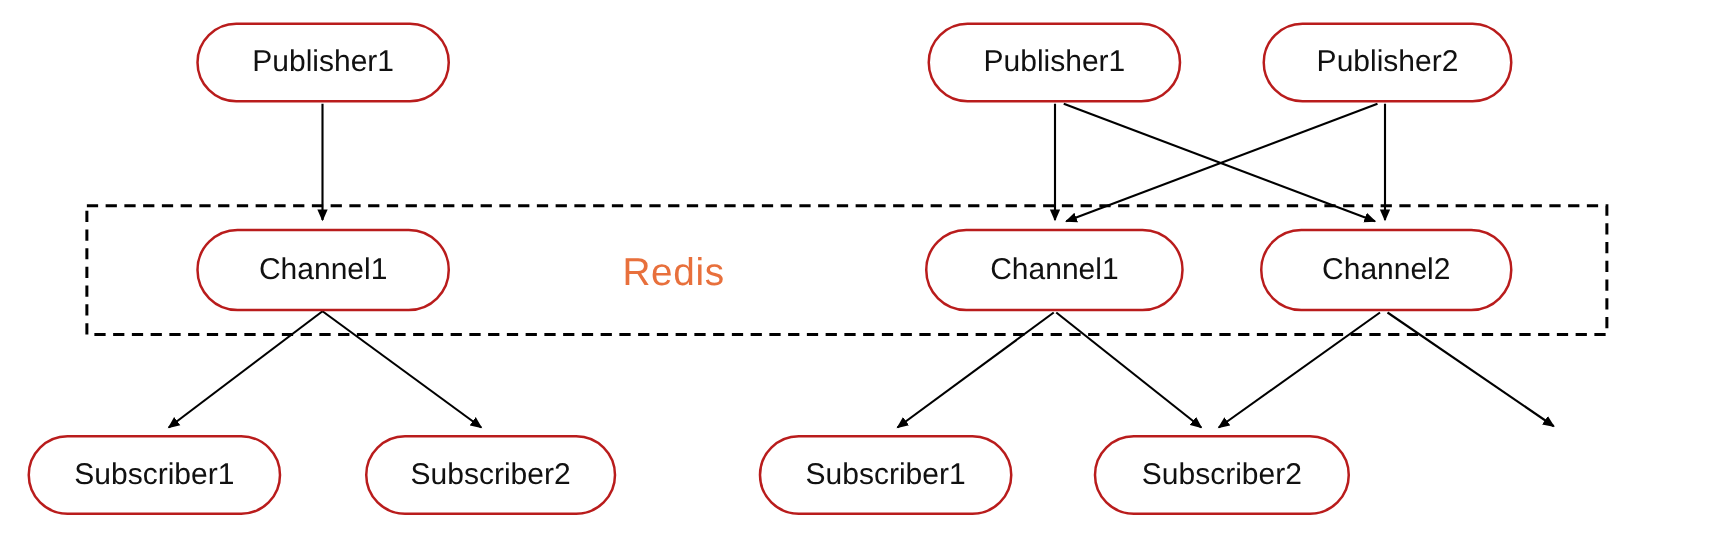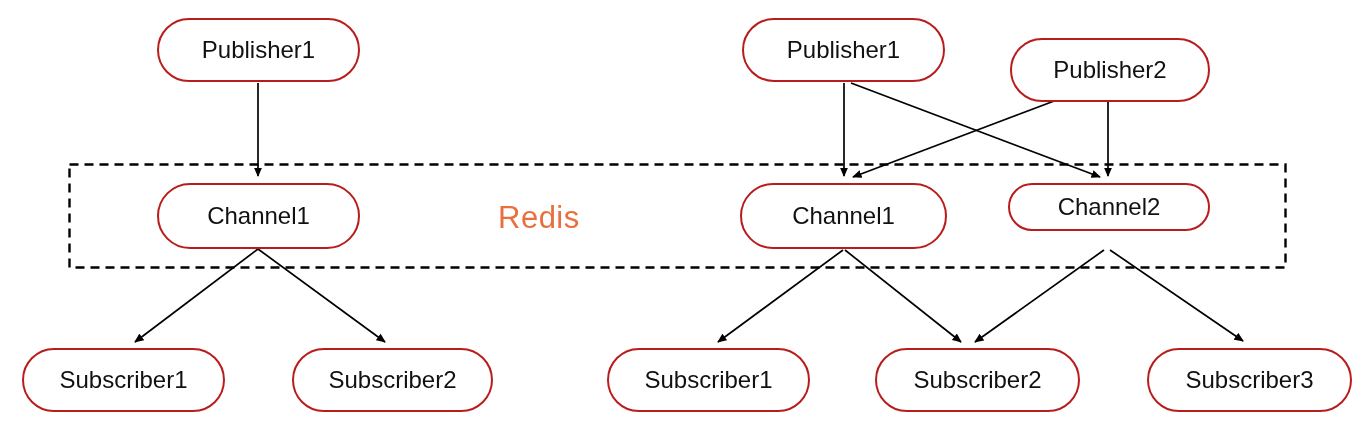--- a/index.html
+++ b/index.html
@@ -42,23 +42,23 @@
     font-size: 31px;
     color: #E8703C;
     letter-spacing: 0.5px;
   }
   
   .n-pub1-l  { left: 157px;  top: 18px;  width: 203px; height: 64px; }
   .n-ch1-l   { left: 157px;  top: 183px; width: 203px; height: 66px; }
   .n-sub1-l  { left: 22px;   top: 348px; width: 203px; height: 64px; }
   .n-sub2-l  { left: 292px;  top: 348px; width: 201px; height: 64px; }
   .n-pub1-r  { left: 742px;  top: 18px;  width: 203px; height: 64px; }
-  .n-pub2-r  { left: 1010px; top: 18px;  width: 200px; height: 64px; margin-top: 20px; }
+  .n-pub2-r  { left: 1010px; top: 18px;  width: 200px; height: 64px; }
   .n-ch1-r   { left: 740px;  top: 183px; width: 207px; height: 66px; }
-  .n-ch2-r   { left: 1008px; top: 183px; width: 202px; height: 48px; }
+  .n-ch2-r   { left: 1008px; top: 183px; width: 202px; height: 66px; }
   .n-sub1-r  { left: 607px;  top: 348px; width: 203px; height: 64px; }
   .n-sub2-r  { left: 875px;  top: 348px; width: 205px; height: 64px; }
   .n-sub3-r  { left: 1147px; top: 348px; width: 205px; height: 64px; }
 </style>
 </head>
 <body>
 
 <div class="canvas">
 
   <svg class="edges-layer" width="1368" height="430" viewBox="0 0 1368 430">
@@ -91,15 +91,14 @@
   <div class="node n-ch1-l">Channel1</div>
   <div class="node n-sub1-l">Subscriber1</div>
   <div class="node n-sub2-l">Subscriber2</div>
 
   <div class="node n-pub1-r">Publisher1</div>
   <div class="node n-pub2-r">Publisher2</div>
   <div class="node n-ch1-r">Channel1</div>
   <div class="node n-ch2-r">Channel2</div>
   <div class="node n-sub1-r">Subscriber1</div>
   <div class="node n-sub2-r">Subscriber2</div>
-  <div class="node n-sub3-r">Subscriber3</div>
 
 </div>
 
 </body></html>

